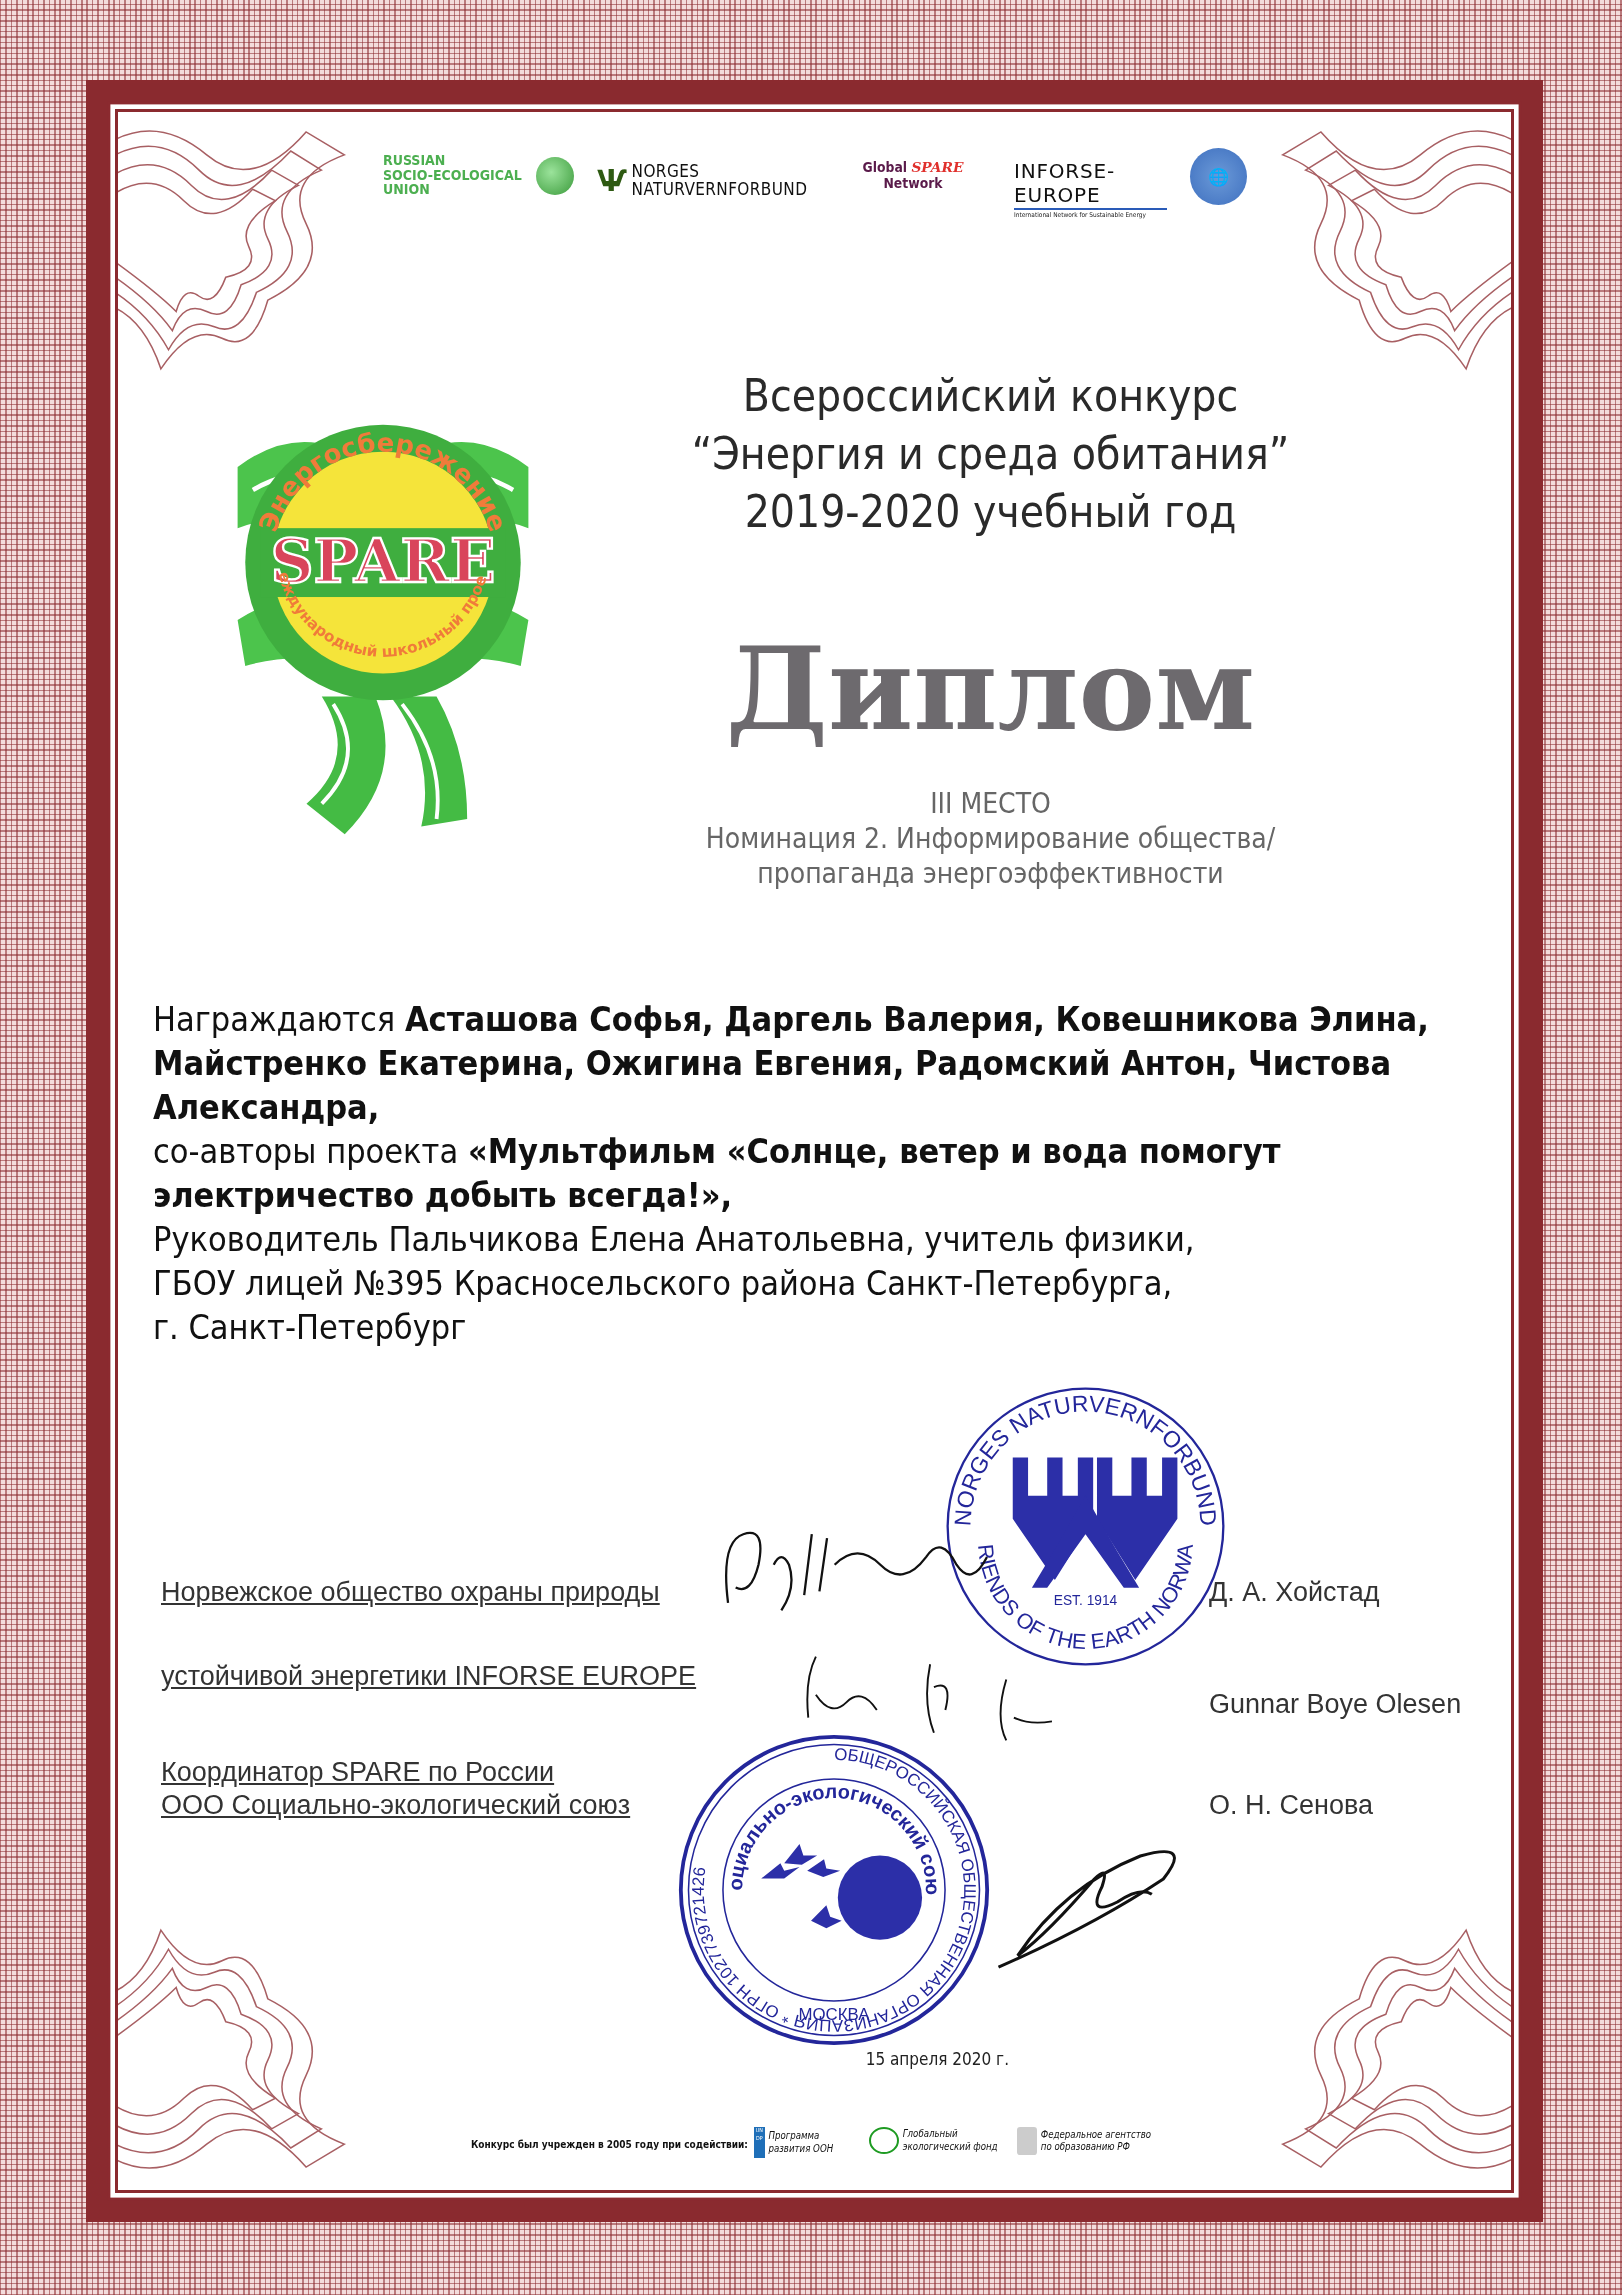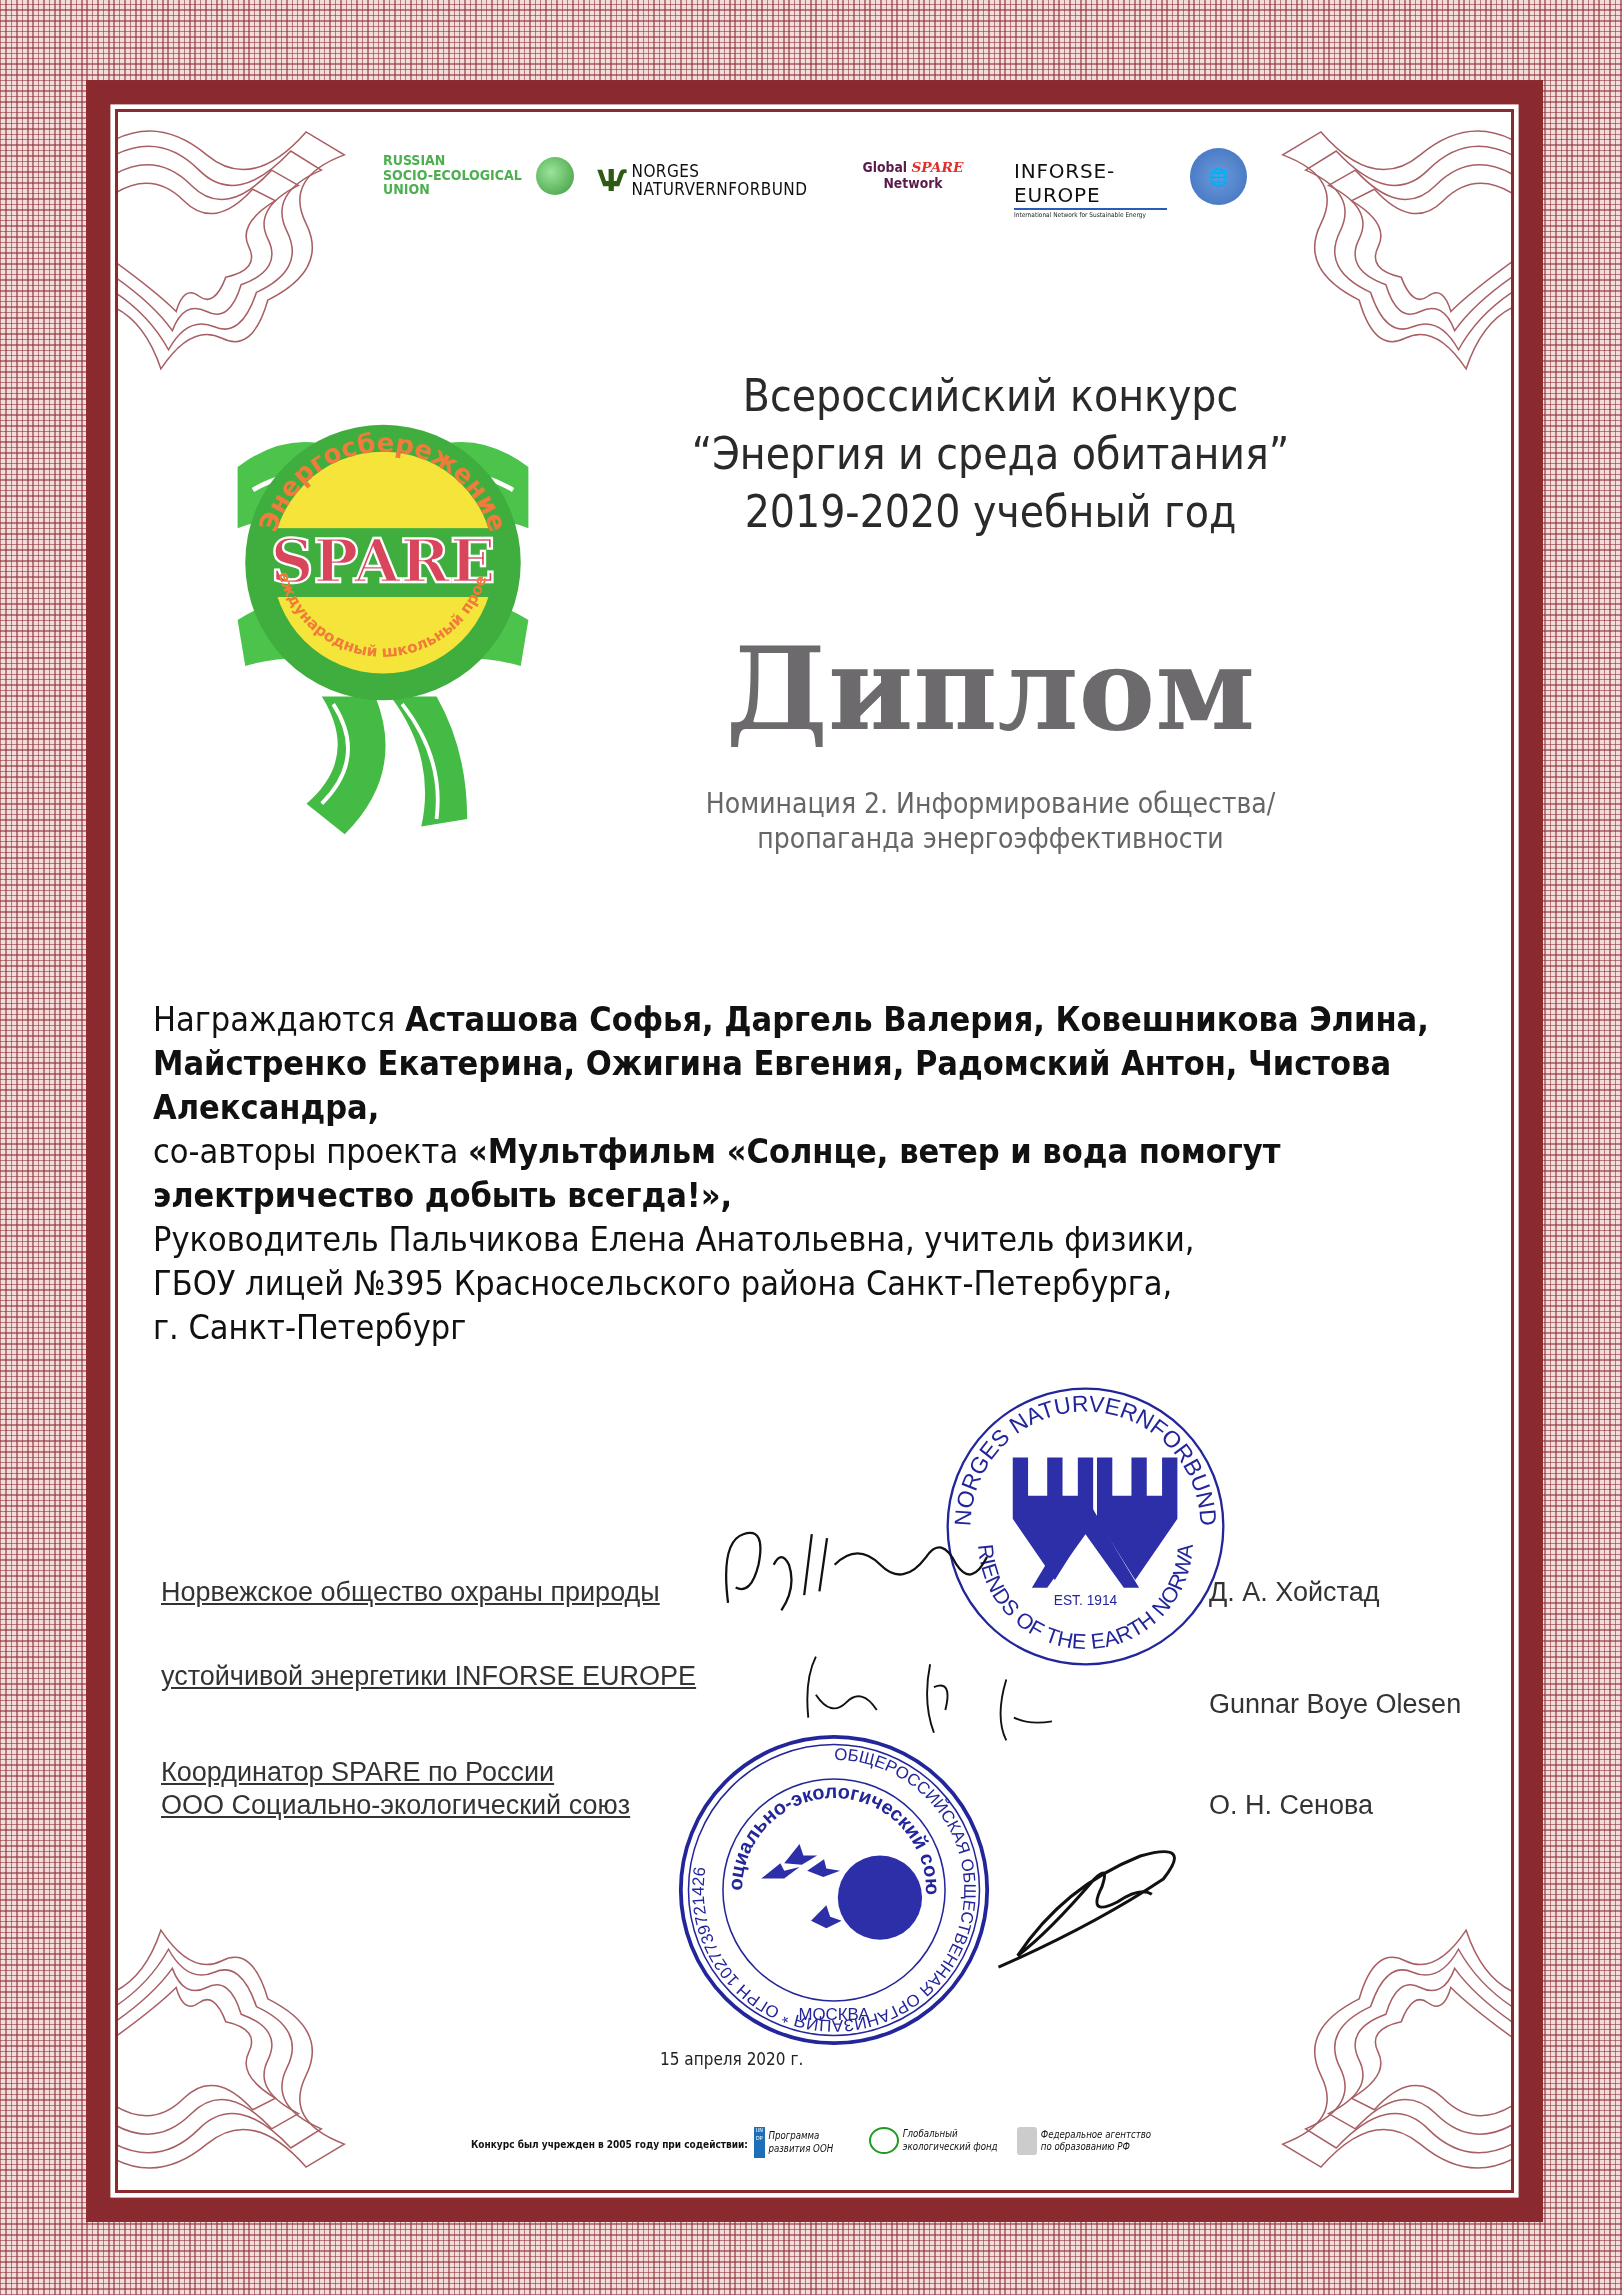--- a/index.html
+++ b/index.html
@@ -46,21 +46,21 @@
 
   
   .sig-row{left:161px;width:1316px;font-family:"Liberation Sans",sans-serif;font-size:27px;line-height:33px;color:#333;}
   .sig-label{position:absolute;left:0;text-decoration:underline;}
   .sig-name{position:absolute;left:1048px;}
 
   .stamp-no{left:940px;top:1381px;width:291px;height:291px;}
   .stamp-ru{left:677px;top:1733px;width:314px;height:314px;}
   .signature{position:absolute;}
 
-  .date{left:660px;top:2049px;width:306px;text-align:left;font-size:17px;color:#222;}
+  .date{left:703px;top:2049px;width:306px;text-align:right;font-size:17px;color:#222;}
   .sponsor-line{left:471px;top:2127px;width:765px;height:38px;font-size:10px;color:#111;}
   .sponsor-lead{position:absolute;left:0;top:12.2px;font-weight:bold;}
   .sponsor{position:absolute;top:0;display:flex;align-items:center;gap:3.8px;font-style:italic;font-size:9.6px;line-height:12.2px;}
   .undp-box{width:10.7px;height:31px;background:#1f6fb8;color:#fff;font-size:5.4px;text-align:center;line-height:7.7px;font-style:normal;}
   .gef-ring{width:26px;height:23px;border:2.3px solid #1e9b22;border-radius:50%;}
   .eagle{width:20px;height:27.5px;background:#ccc;border-radius:3.1px;}
 </style>
 </head>
 <body>
 
@@ -160,20 +160,21 @@
 
 <div class="abs contest-title">
   <div>Всероссийский конкурс</div>
   <div>“Энергия и среда обитания”</div>
   <div>2019-2020 учебный год</div>
 </div>
 
 <div class="abs diploma-title">Диплом</div>
 
 <div class="abs place">
+  <div>III МЕСТО</div>
   <div>Номинация 2. Информирование общества/</div>
   <div>пропаганда энергоэффективности</div>
 </div>
 
 <div class="abs award-body">
   <span>Награждаются </span><b>Асташова Софья, Даргель Валерия, Ковешникова Элина, Майстренко Екатерина, Ожигина Евгения, Радомский Антон, Чистова Александра,</b><br>
   <span>со-авторы проекта </span><b>«Мультфильм «Солнце, ветер и вода помогут электричество добыть всегда!»,</b><br>
   <span>Руководитель Пальчикова Елена Анатольевна, учитель физики,</span><br>
   <span>ГБОУ лицей №395 Красносельского района Санкт-Петербурга,</span><br>
   <span>г. Санкт-Петербург</span>

